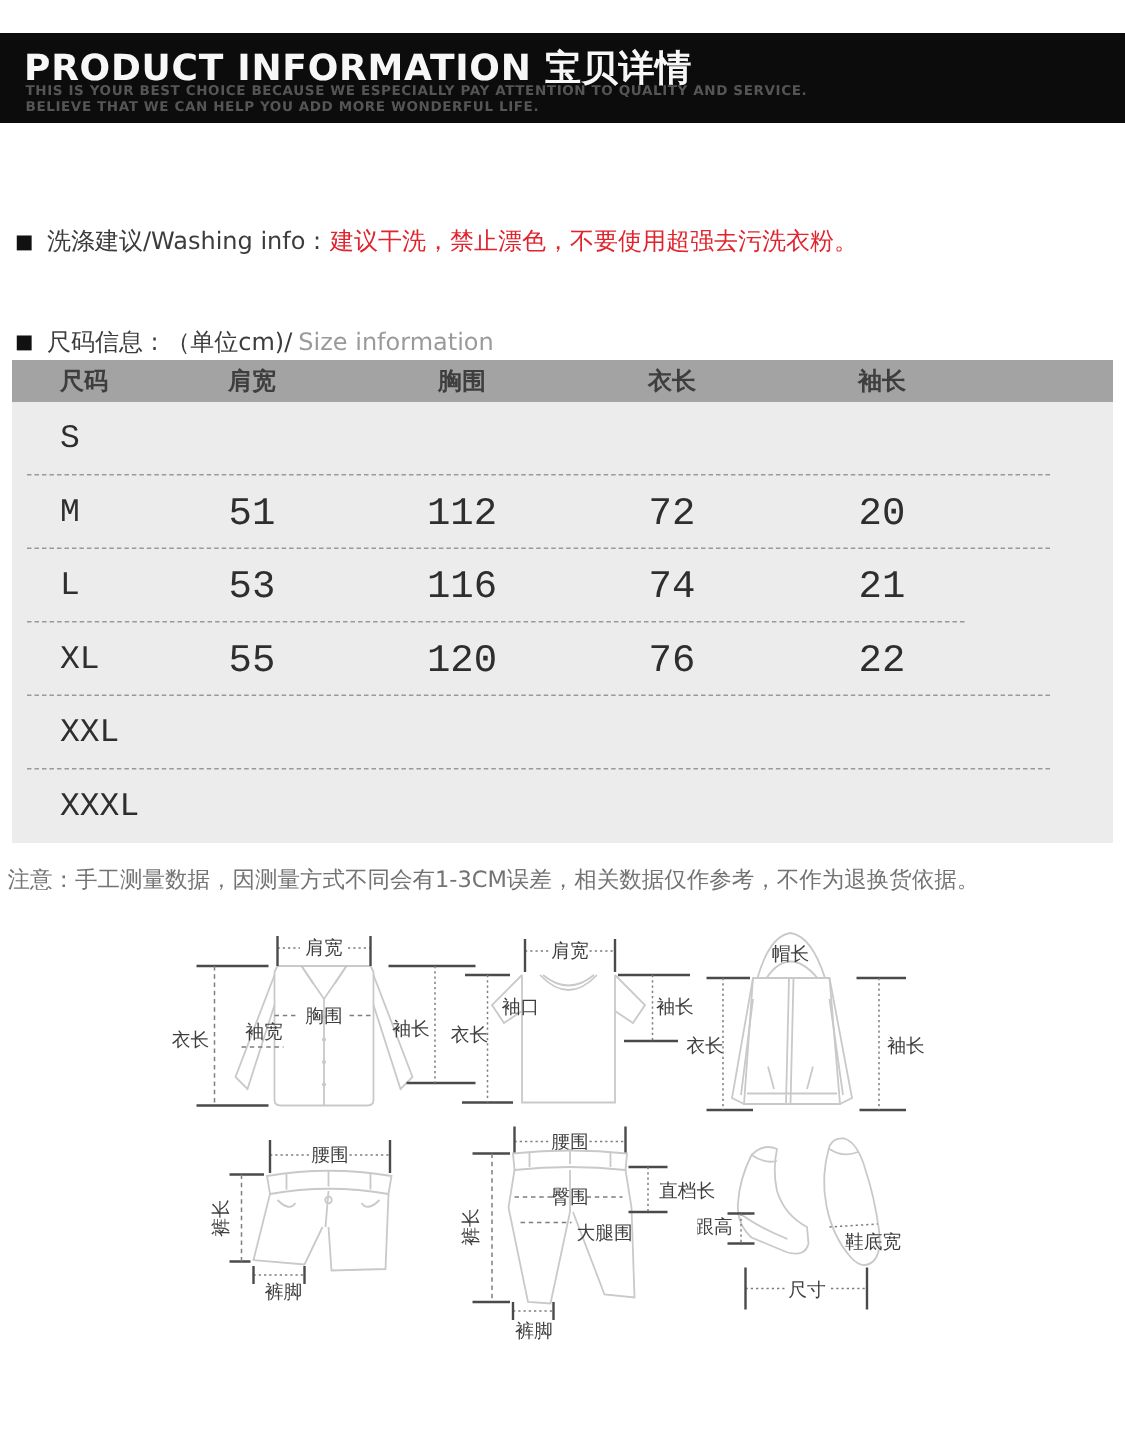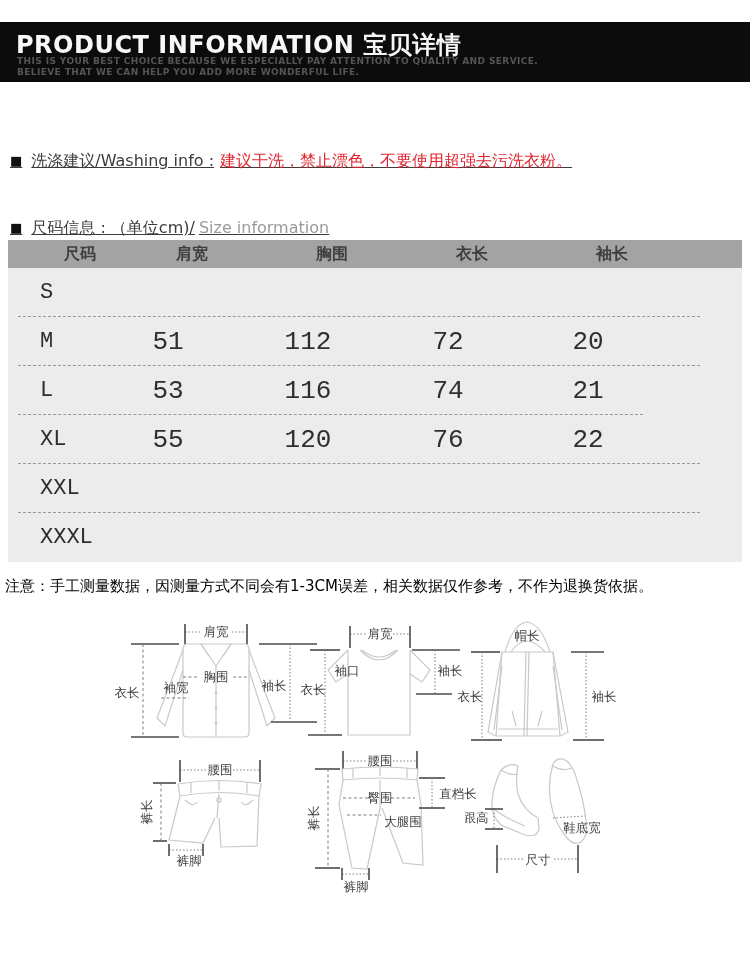--- a/index.html
+++ b/index.html
@@ -10,43 +10,43 @@
   
   .banner { position:absolute; top:22px; left:0; width:750px; height:60px; background:#0c0c0c; }
   .banner-title { position:absolute; top:7px; left:16px; color:#f7f7f7; font-size:24px;
     font-weight:bold; letter-spacing:0.5px; white-space:nowrap; }
   .banner-sub { position:absolute; left:17px; color:#555555; font-size:9px; letter-spacing:0.4px;
     font-weight:bold; white-space:nowrap; }
   .banner-sub.l1 { top:34px; }
   .banner-sub.l2 { top:45px; }
 
   
-  .info-line { position:absolute; left:10px; font-size:16px; color:#3c3c3c; white-space:nowrap;text-decoration:underline; }
+  .info-line { position:absolute; left:10px; font-size:16px; color:#3c3c3c; white-space:nowrap; }
   .info-line .bullet { font-size:13px; color:#111; margin-right:9px; vertical-align:1px; }
   .info-line.washing { top:151px; }
   .info-line.sizeinfo { top:202px;margin-top:16px; }
   .advice { color:#e0242e; margin-left:6px; }
   .label-en { color:#9a9a9a; margin-left:4px; }
 
   
   .size-table { position:absolute; top:240px; left:8px; width:734px; }
   .t-grid { display:grid; grid-template-columns:90px 140px 140px 140px 140px 1fr; align-items:center; }
-  .thead { height:28px; background:#a3a3a3;padding-left:24px; }
+  .thead { height:28px; background:#a3a3a3; }
   .thead .cell { font-size:16px; font-weight:bold; color:#3e3e3e; text-align:center; }
   .thead .cell.size { text-align:left; padding-left:32px; }
   .tbody { background:#ececec; }
   .trow { height:49px; position:relative; }
   .trow .cell { font-family:"Liberation Mono","DejaVu Sans Mono",monospace; font-size:26px;
     color:#2e2e2e; text-align:center; }
   .trow .cell.size { text-align:left; padding-left:32px; font-size:22px; }
   .sep { position:absolute; bottom:0; left:10px; right:42px; border-top:1px dashed #999999; }
   .sep.short { right:99px; }
 
   
-  .note { position:absolute; top:577px; left:5px; font-size:15px; color:#000000; white-space:nowrap; }
+  .note { position:absolute; top:577px; left:5px; font-size:15px; color:#737373; white-space:nowrap; }
 
   
   .diagrams { position:absolute; top:612px; left:0; width:750px; height:300px; }
   .diag { position:absolute; }
   .diag text { font-size:12.5px; fill:#3f3f3f; font-family:"DejaVu Sans",sans-serif; }
   .g  { stroke:#c9c9c9; fill:none; stroke-width:1.2; }   
   .gf { stroke:#c9c9c9; fill:#ffffff; stroke-width:1.2; }
   .m  { stroke:#4a4a4a; stroke-width:1.6; fill:none; }    
   .md { stroke:#7e7e7e; stroke-width:1; fill:none; stroke-dasharray:3,2.5; }  
   .mt { stroke:#7e7e7e; stroke-width:1; fill:none; stroke-dasharray:1.5,2; } 

